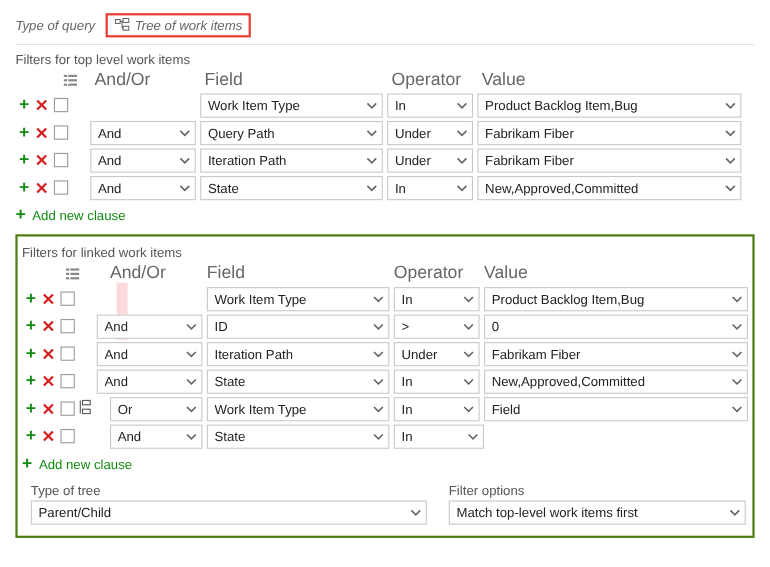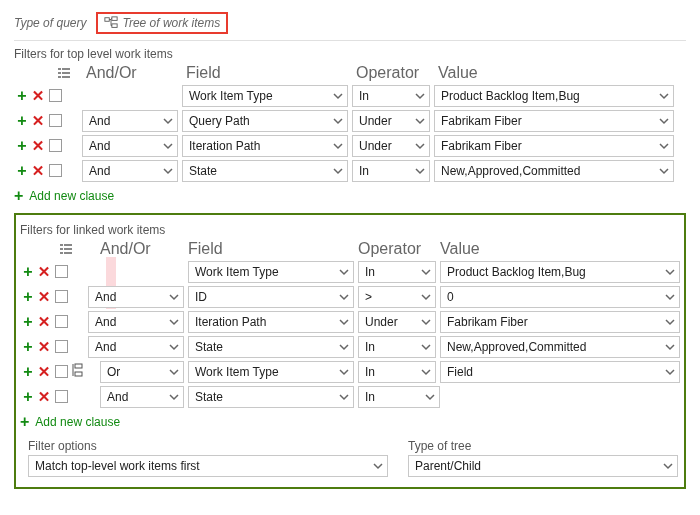--- a/index.html
+++ b/index.html
@@ -588,35 +588,35 @@
   </div>
     </div>
 
   <div class="addrow">
     <span class="plus-icon">+</span>
     <span>Add new clause</span>
   </div>
 
   <div class="bottom-row">
     <div>
+      <span class="lbl">Type of tree</span>
+      <div class="dd">
+        <span class="txt">Parent/Child</span>
+        <span class="caret">
+            <svg viewBox="0 0 10 10">
+              <polyline points="1,3 5,7 9,3"></polyline>
+            </svg>
+          </span>
+      </div>
+    </div>
+    <div>
       <span class="lbl">Filter options</span>
       <div class="dd">
         <span class="txt">Match top-level work items first</span>
         <span class="caret">
             <svg viewBox="0 0 10 10">
               <polyline points="1,3 5,7 9,3"></polyline>
             </svg>
           </span>
       </div>
     </div>
-    <div>
-      <span class="lbl">Type of tree</span>
-      <div class="dd">
-        <span class="txt">Parent/Child</span>
-        <span class="caret">
-            <svg viewBox="0 0 10 10">
-              <polyline points="1,3 5,7 9,3"></polyline>
-            </svg>
-          </span>
-      </div>
-    </div>
   </div>
 </div>
 
 </body></html>

